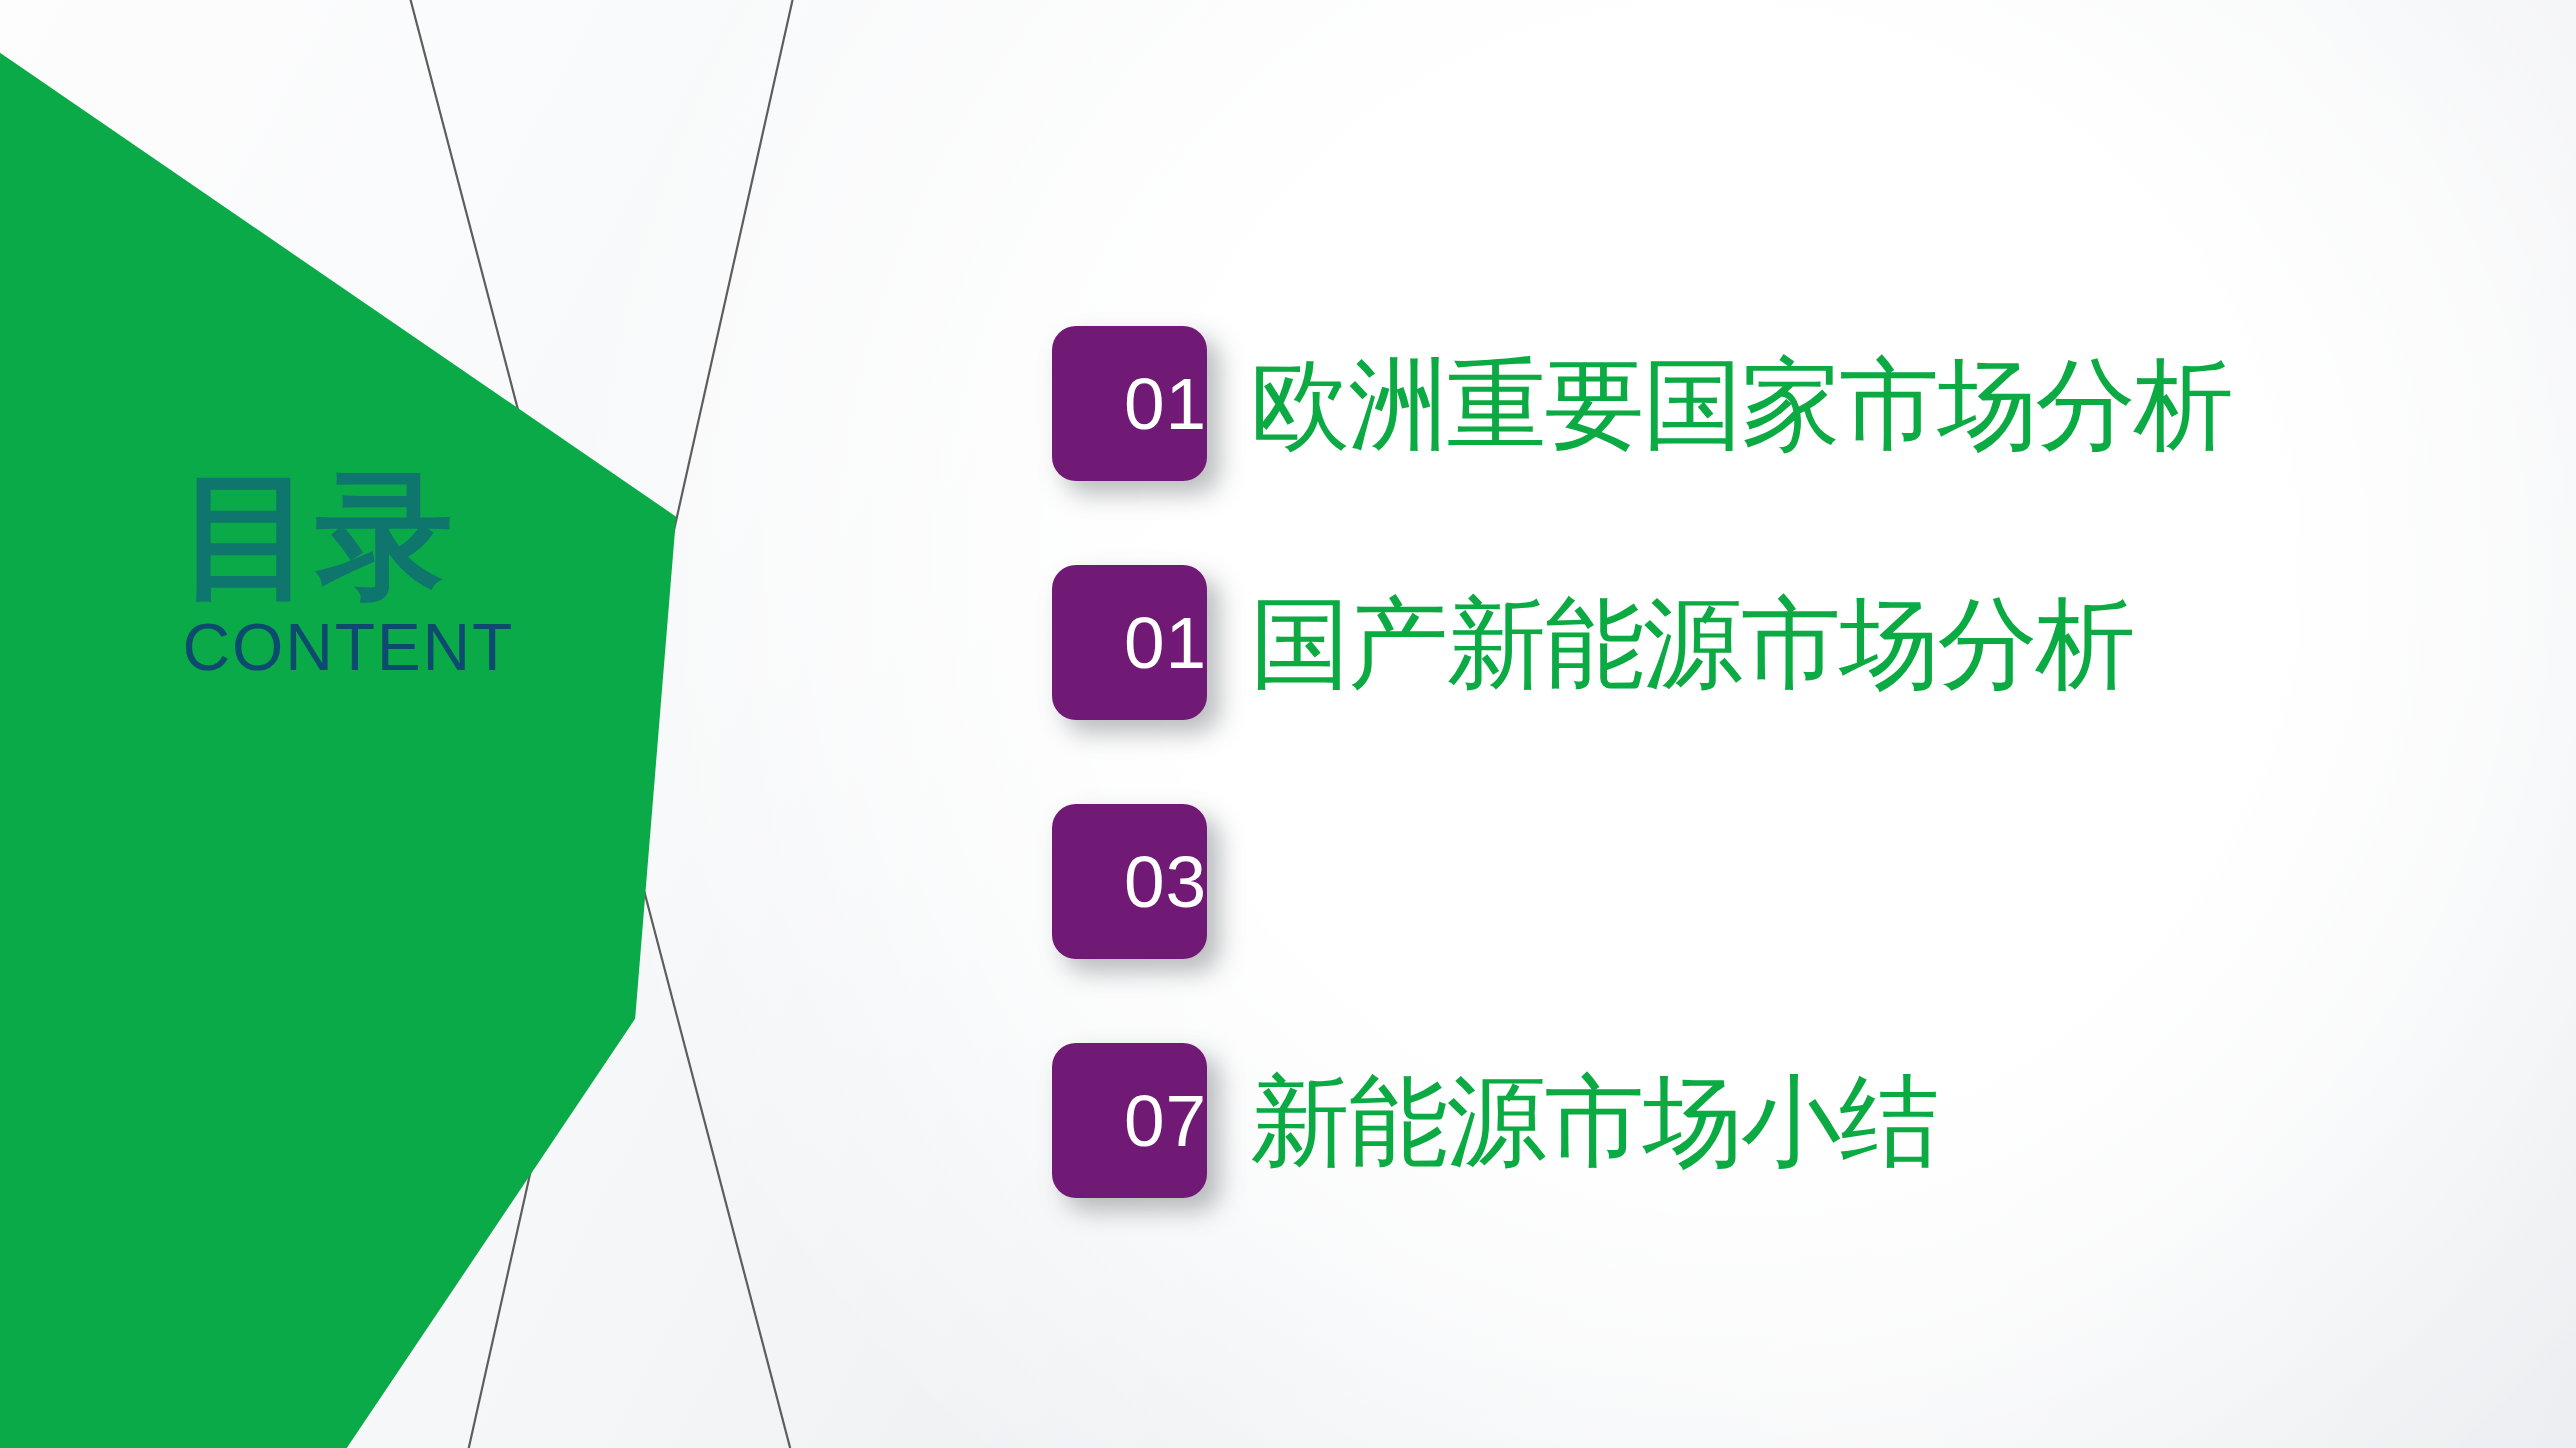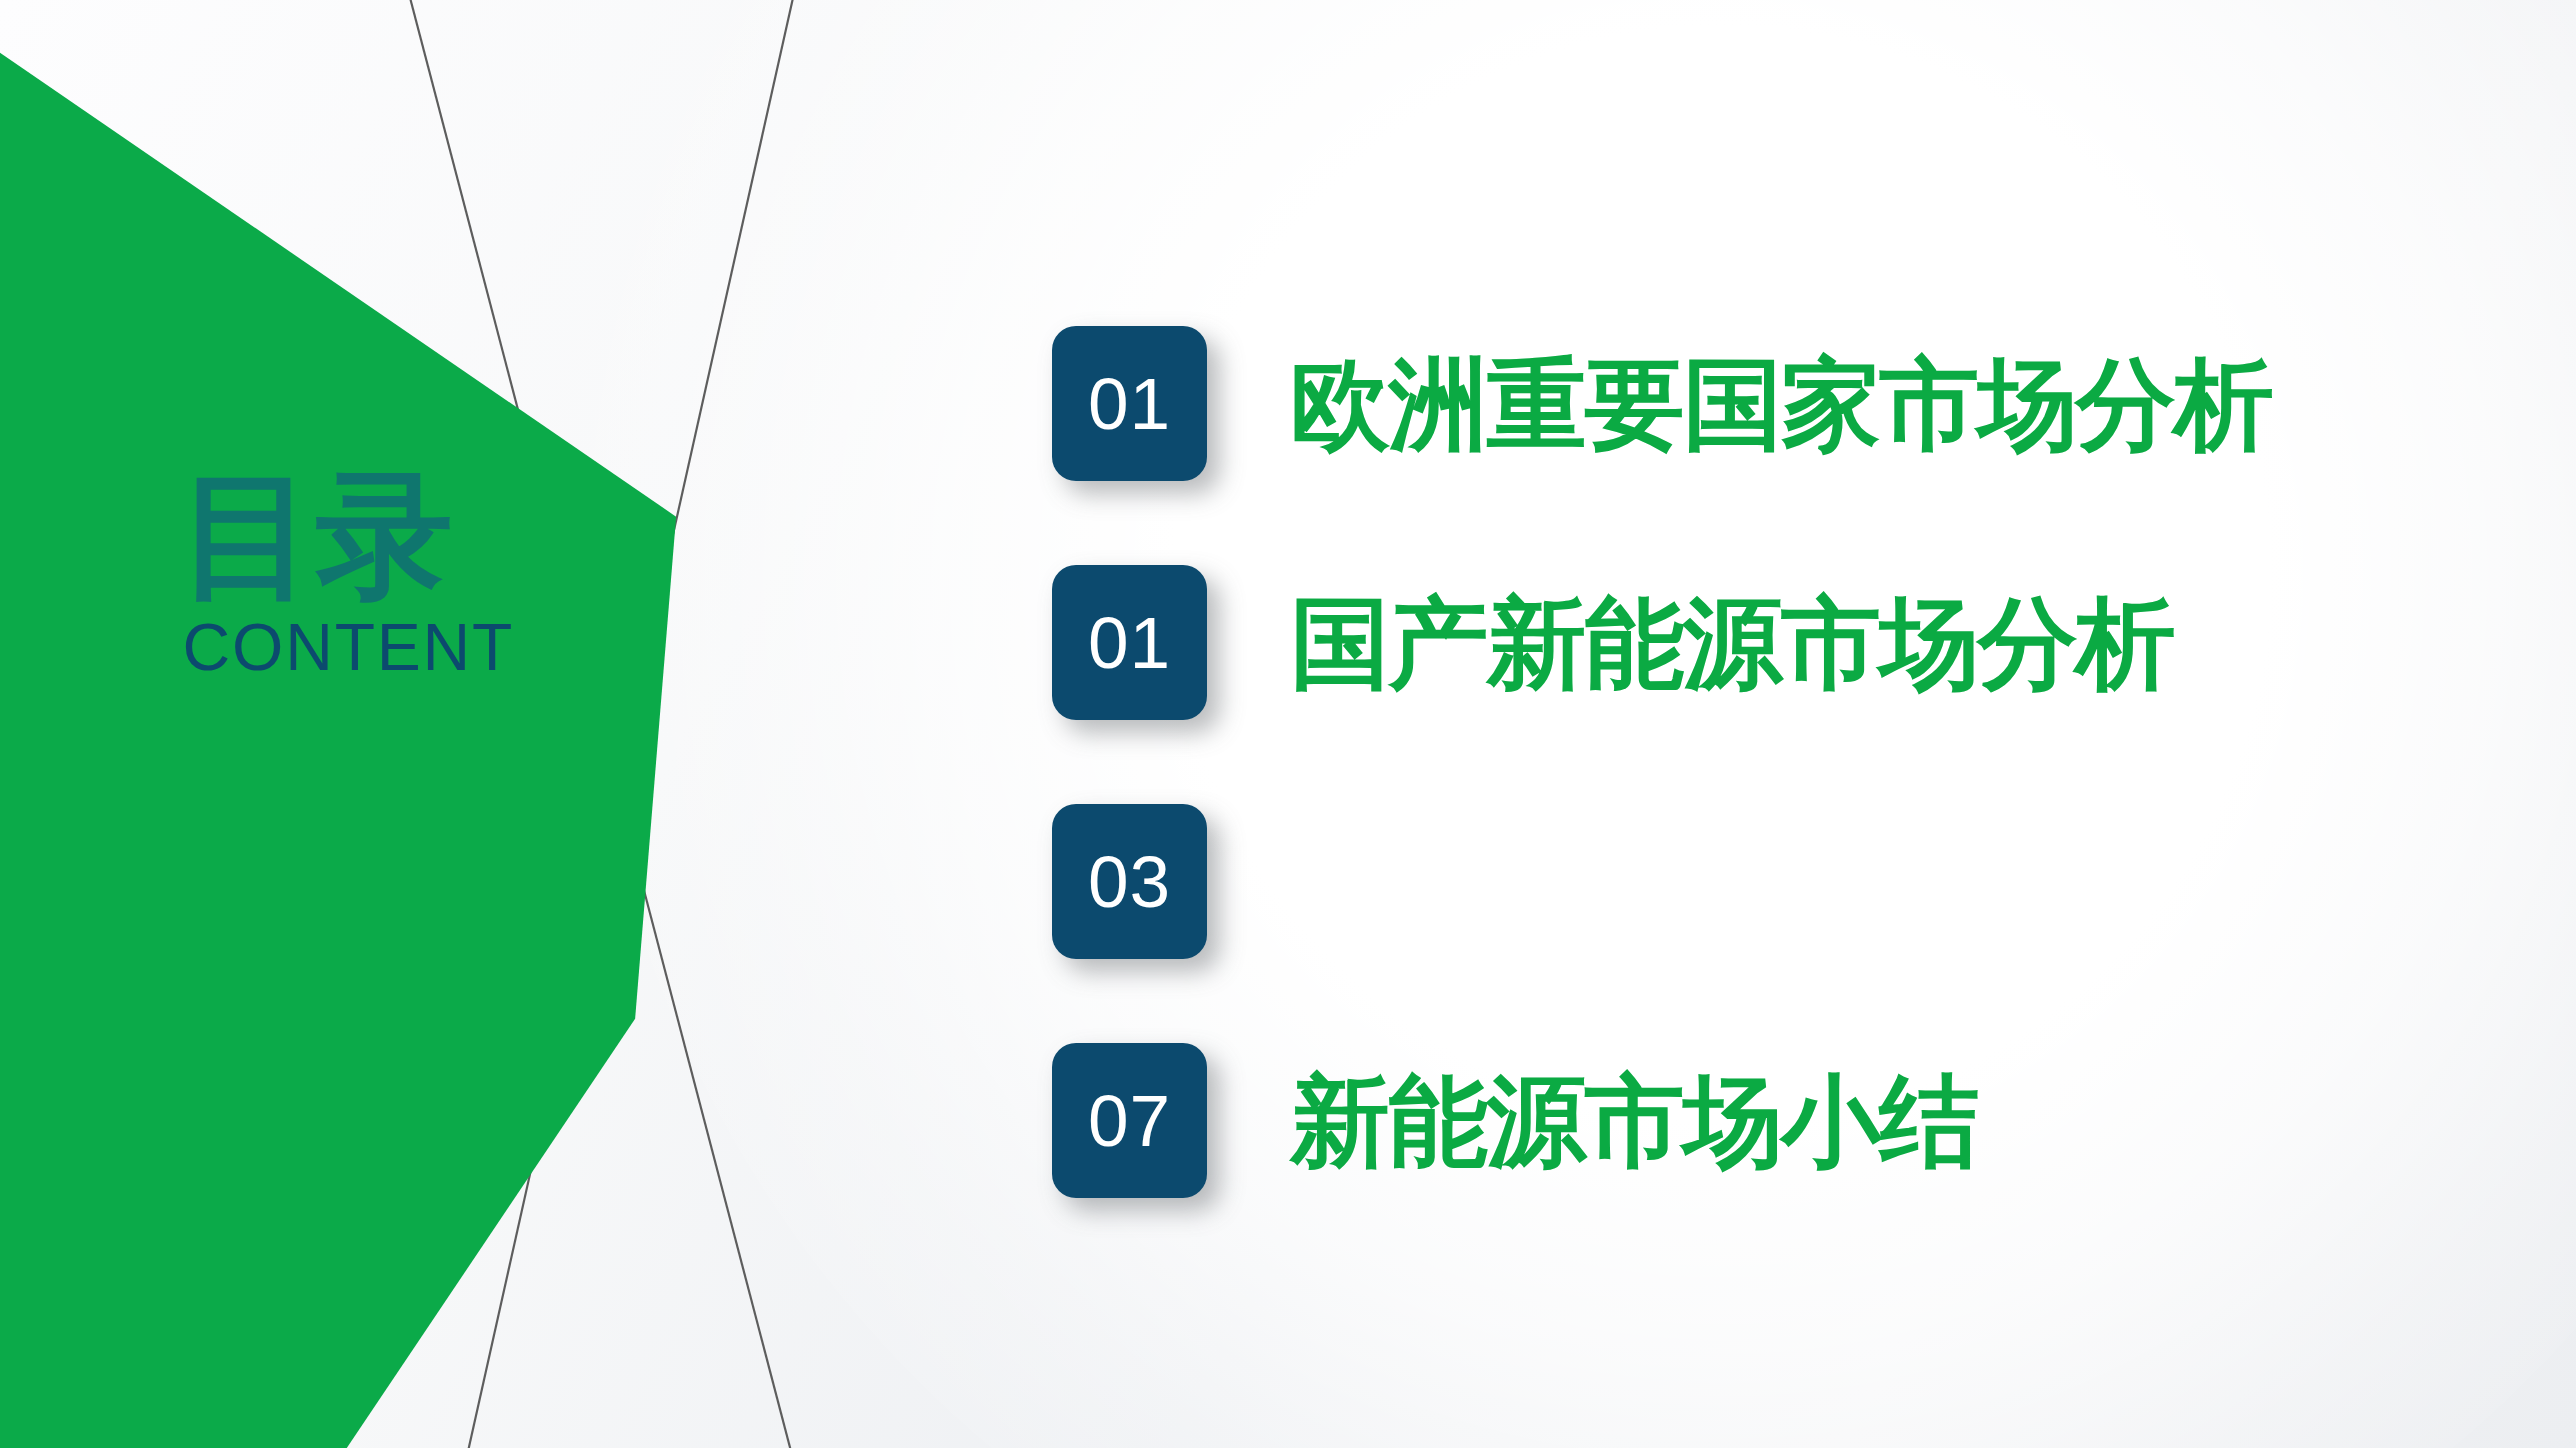--- a/index.html
+++ b/index.html
@@ -84,38 +84,38 @@
   }
   .content-row:last-child {
     margin-bottom: 0;
   }
   .row-badge {
     position: relative;
     flex: 0 0 auto;
     width: 155px;
     height: 155px;
     border-radius: 24px;
-    background: #0c4a6e;
+    background: #701a75;
     box-shadow: 12.8px 12.8px 24px rgba(90, 95, 100, 0.42);
     display: flex;
     align-items: center;
-    justify-content: center;
+    justify-content: flex-end;
   }
   .row-badge-num {
     font-size: 73px;
     font-weight: 300;
     color: #ffffff;
     letter-spacing: 0.9px;
     line-height: 1;
   }
   .row-label {
     flex: 0 0 auto;
-    margin-left: 83px;
+    margin-left: 43px;
     font-size: 100px;
-    font-weight: bold;
+    font-weight: normal;
     color: #0BAA43;
     line-height: 1;
     white-space: nowrap;
     letter-spacing: -1.8px;
   }
 </style>
 </head>
 <body>
 
 <div id="slide">

